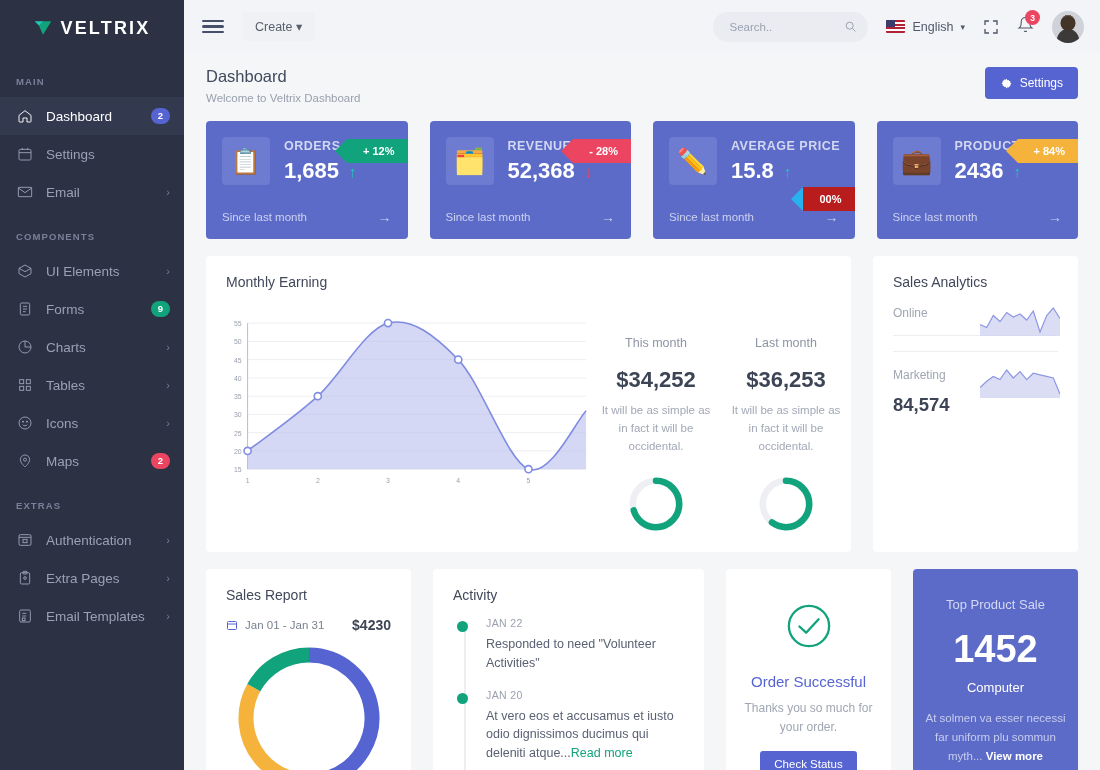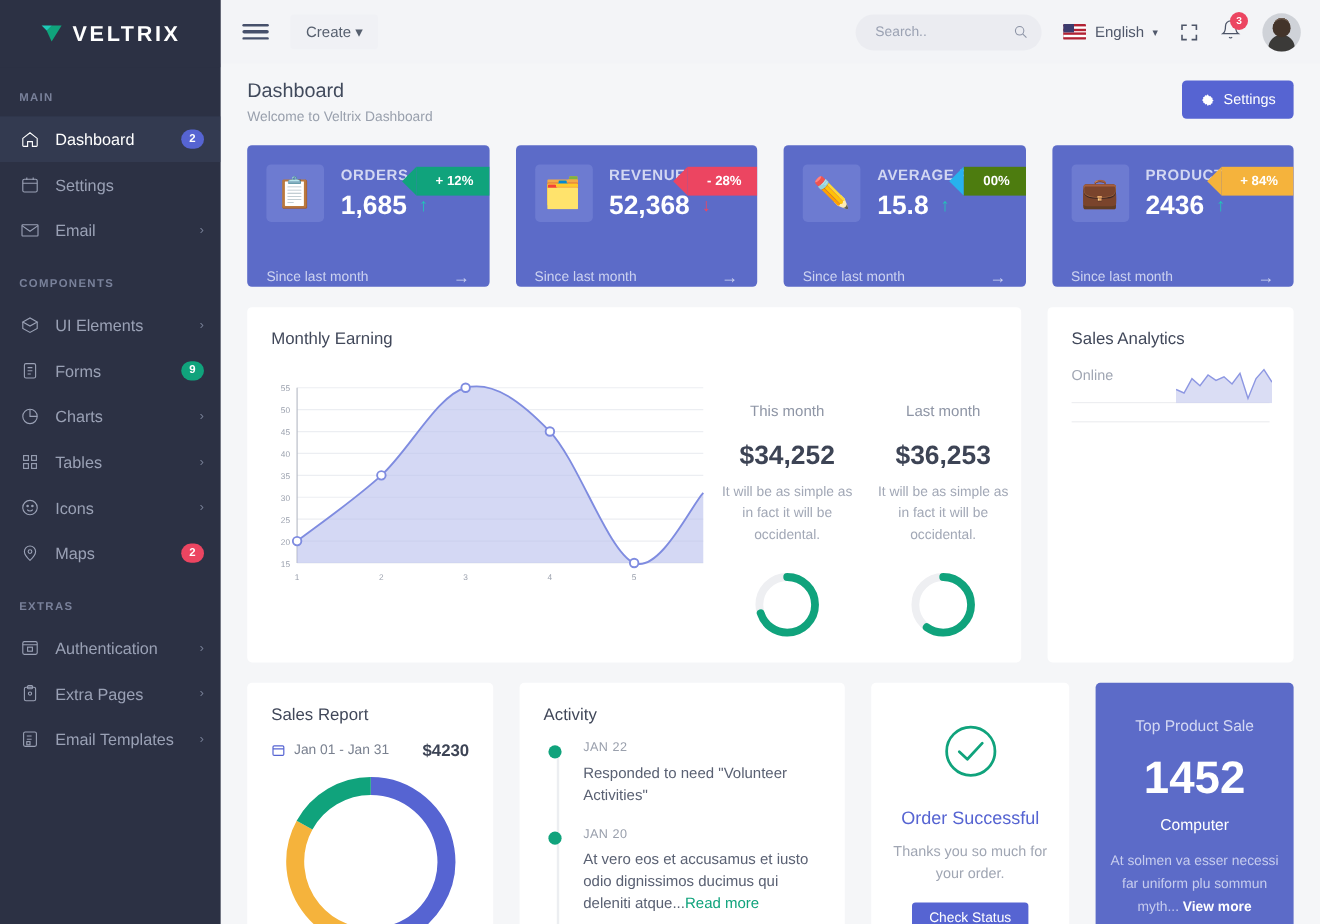--- a/index.html
+++ b/index.html
@@ -139,25 +139,25 @@
     align-items: center; padding: 0 13px 0 16px; font-size: 11px; font-weight: bold;
     color: #fff; white-space: nowrap;
   }
   .ribbon::before {
     content: ""; position: absolute; left: -12px; top: 0;
     border-top: 12px solid transparent; border-bottom: 12px solid transparent;
     border-right: 12px solid currentColor;
   }
   .ribbon.r-green  { background: #10a37c; color: #10a37c; }
   .ribbon.r-red    { background: #ec4561; color: #ec4561; }
-  .ribbon.r-blue   { background: #4d7c0f; color: #27b2ed; }
+  .ribbon.r-blue   { background: #b91c1c; color: #27b2ed; margin-top: 48px; }
   .ribbon.r-yellow { background: #f5b33c; color: #f5b33c; justify-content: flex-end; }
   .ribbon span { color: #fff; position: relative; }
   .stat-foot {
-    position: absolute; left: 16px; right: 16px; bottom: 0;
+    position: absolute; left: 16px; right: 16px; bottom: 14px;
     display: flex; align-items: center; font-size: 11.5px; color: #ccd2f0;
   }
   .stat-foot .fa { margin-left: auto; font-size: 14px; }
 
   
   .row2 { display: flex; gap: 22px; padding: 17px 22px 0 22px; }
   .card { background: #fff; border-radius: 4px; }
   .card-title { font-size: 14px; color: #41485a; padding: 18px 20px 0 20px; }
 
   .earning { flex: 1; height: 296px; position: relative; }
@@ -576,20 +576,28 @@
         <div id="analytics-rows">
             <div class="an-row">
               <div class="an-lbl">Online</div>
               <svg class="an-spark" viewBox="0 0 80 32">
                 <path d="M0.0,20.5 L6.7,23.5 L13.3,11.5 L20.0,17.5 L26.7,8.5 L33.3,13.0 L40.0,10.0 L46.7,16.0 L53.3,7.0 L60.0,28.0 L66.7,11.5 L73.3,4.0 L80.0,14.5 L80,32 L0,32 Z" fill="#cdd2f0" opacity=".75"></path>
                 <path d="M0.0,20.5 L6.7,23.5 L13.3,11.5 L20.0,17.5 L26.7,8.5 L33.3,13.0 L40.0,10.0 L46.7,16.0 L53.3,7.0 L60.0,28.0 L66.7,11.5 L73.3,4.0 L80.0,14.5" fill="none" stroke="#8d97e2" stroke-width="1.2"></path>
               </svg>
             </div>
             <div class="an-divider"></div>
             <div class="an-divider"></div>
+            <div class="an-row">
+              <div class="an-lbl">Marketing</div>
+              <div class="an-val">84,574</div>
+              <svg class="an-spark" viewBox="0 0 80 32">
+                <path d="M0.0,21.6 L6.7,15.2 L13.3,10.4 L20.0,13.6 L26.7,4.0 L33.3,12.0 L40.0,5.6 L46.7,13.6 L53.3,7.2 L60.0,8.8 L66.7,10.4 L73.3,12.0 L80.0,28.0 L80,32 L0,32 Z" fill="#cdd2f0" opacity=".75"></path>
+                <path d="M0.0,21.6 L6.7,15.2 L13.3,10.4 L20.0,13.6 L26.7,4.0 L33.3,12.0 L40.0,5.6 L46.7,13.6 L53.3,7.2 L60.0,8.8 L66.7,10.4 L73.3,12.0 L80.0,28.0" fill="none" stroke="#8d97e2" stroke-width="1.2"></path>
+              </svg>
+            </div>
           </div>
       </div>
     </div>
 
     <div class="row3">
 
       <div class="card sales-report">
         <div class="card-title">Sales Report</div>
         <div class="sr-meta">
           <div class="sr-date">

